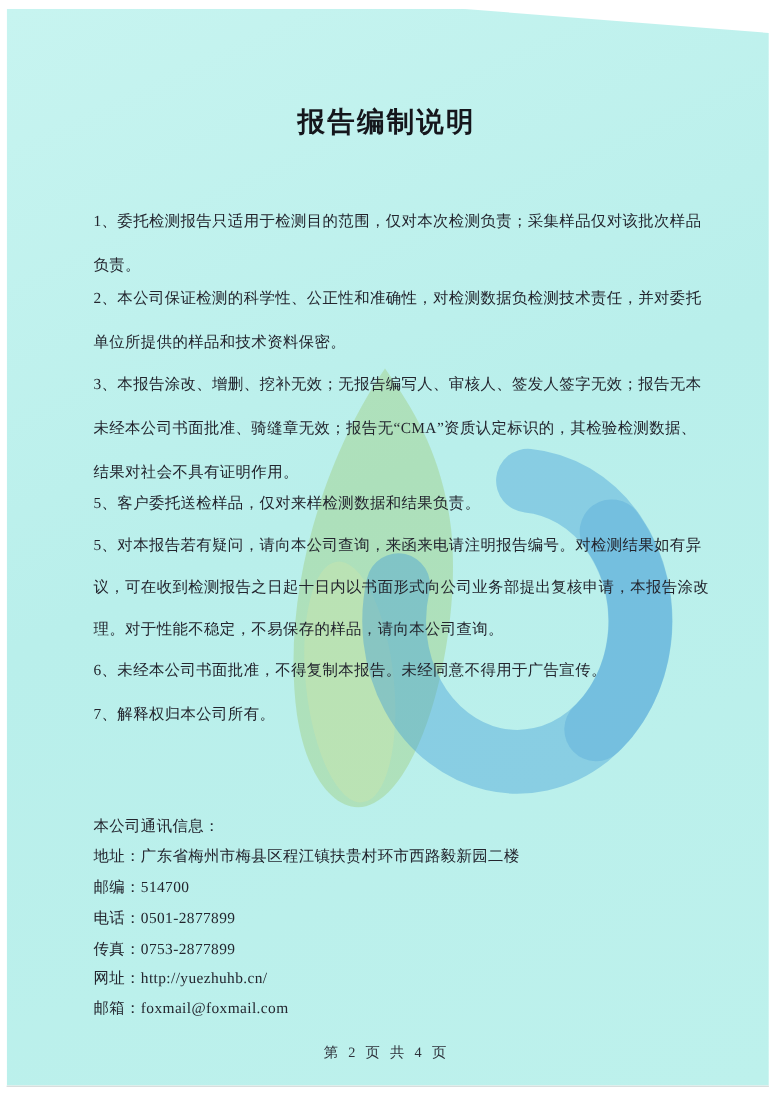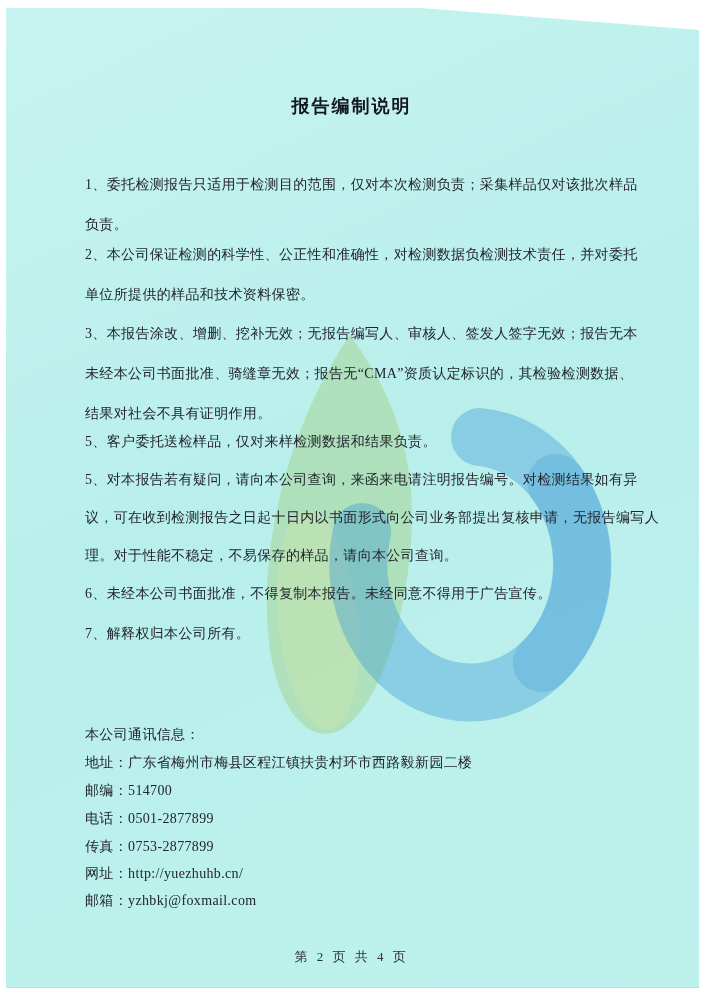--- a/index.html
+++ b/index.html
@@ -21,27 +21,27 @@
     position:absolute; left:6px; top:987px; width:693px; height:1px;
     background:#cfd6d5;
   }
   .watermark {
     position:absolute; left:240px; top:320px; width:400px; height:460px;
     pointer-events:none;
   }
   .title {
     position:absolute; left:0; top:94px; width:100%;
     text-align:center;
-    font-size:18px; font-weight:bold; letter-spacing:2px;
+    font-size:25px; font-weight:bold; letter-spacing:2px;
     color:#15161c;
   }
   .ln {
     position:absolute; left:85px;
     font-size:14px; letter-spacing:0.35px;
-    color:#23252e; white-space:nowrap;
+    color:#23252e; white-space:nowrap;margin-top:16px;
   }
   .footer {
     position:absolute; left:0; top:948px; width:100%;
     text-align:center;
     font-size:13px; letter-spacing:3px;
     color:#2e313a;
   }
 </style>
 </head>
 <body>
@@ -64,29 +64,29 @@
 <div class="ln" style="top:246px">2、本公司保证检测的科学性、公正性和准确性，对检测数据负检测技术责任，并对委托</div>
 <div class="ln" style="top:286px">单位所提供的样品和技术资料保密。</div>
 
 <div class="ln" style="top:325px">3、本报告涂改、增删、挖补无效；无报告编写人、审核人、签发人签字无效；报告无本</div>
 <div class="ln" style="top:365px">未经本公司书面批准、骑缝章无效；报告无“CMA”资质认定标识的，其检验检测数据、</div>
 <div class="ln" style="top:405px">结果对社会不具有证明作用。</div>
 
 <div class="ln" style="top:433px">5、客户委托送检样品，仅对来样检测数据和结果负责。</div>
 
 <div class="ln" style="top:471px">5、对本报告若有疑问，请向本公司查询，来函来电请注明报告编号。对检测结果如有异</div>
-<div class="ln" style="top:509px">议，可在收到检测报告之日起十日内以书面形式向公司业务部提出复核申请，无报告编写人</div>
+<div class="ln" style="top:509px">议，可在收到检测报告之日起十日内以书面形式向公司业务部提出复核申请，本报告涂改</div>
 <div class="ln" style="top:547px">理。对于性能不稳定，不易保存的样品，请向本公司查询。</div>
 
 <div class="ln" style="top:585px">6、未经本公司书面批准，不得复制本报告。未经同意不得用于广告宣传。</div>
 
 <div class="ln" style="top:625px">7、解释权归本公司所有。</div>
 
 <div class="ln" style="top:726px">本公司通讯信息：</div>
 <div class="ln" style="top:754px">地址：广东省梅州市梅县区程江镇扶贵村环市西路毅新园二楼</div>
 <div class="ln" style="top:782px">邮编：514700</div>
 <div class="ln" style="top:810px">电话：0501-2877899</div>
 
 <div class="ln" style="top:838px">传真：0753-2877899</div>
 <div class="ln" style="top:865px">网址：http://yuezhuhb.cn/</div>
-<div class="ln" style="top:892px">邮箱：yzhbkj@foxmail.com</div>
+<div class="ln" style="top:892px">邮箱：foxmail@foxmail.com</div>
 
 <div class="footer">第 2 页 共 4 页</div>
 
 </body></html>

